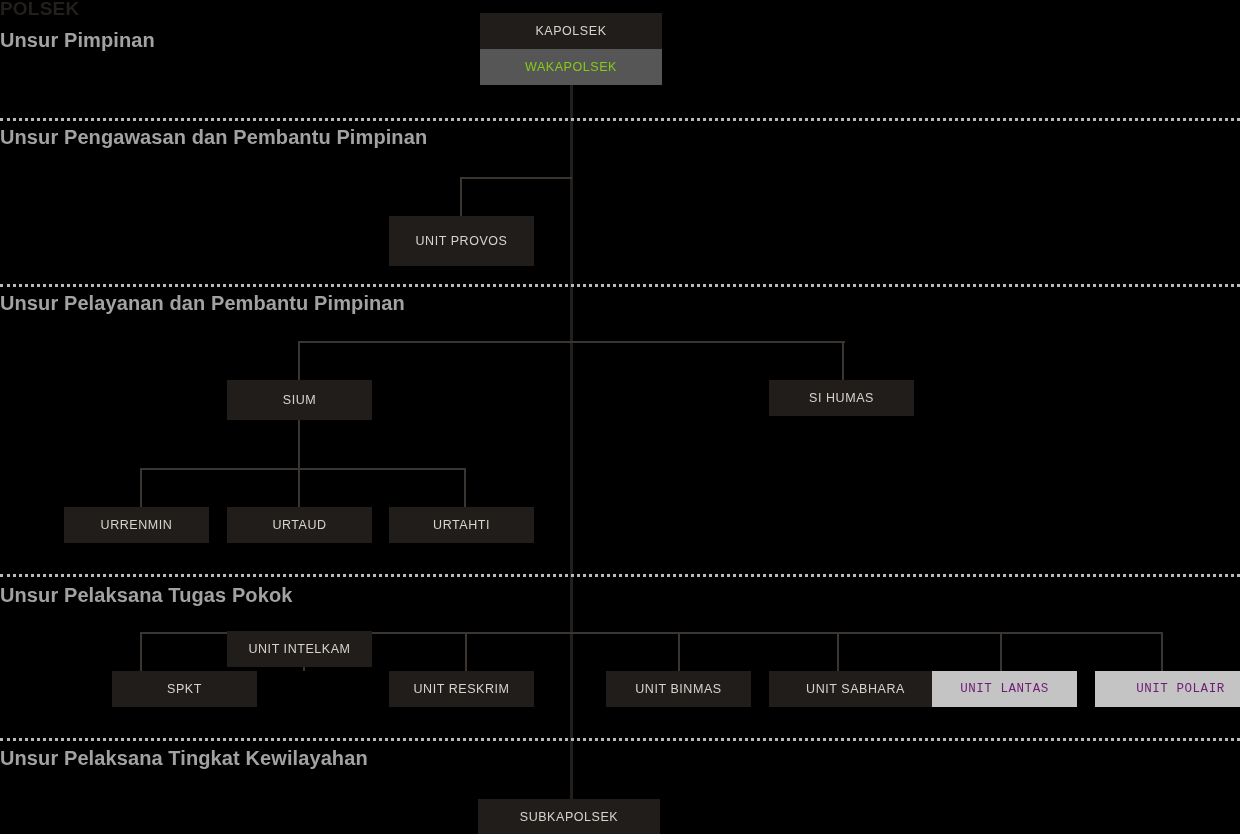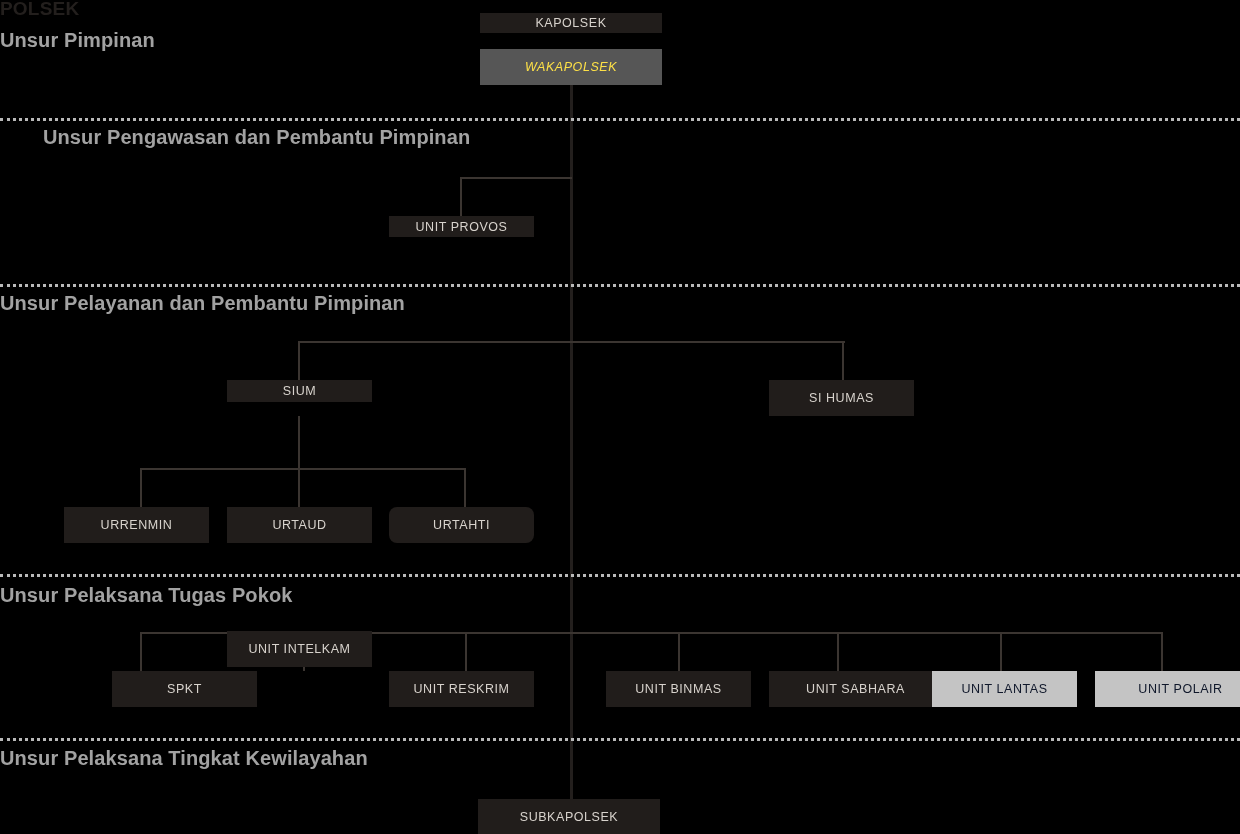--- a/index.html
+++ b/index.html
@@ -75,38 +75,38 @@
     letter-spacing: 0.55px;
     text-align: center;
     white-space: nowrap;
   }
   .node.dark {
     background: #211d1b;
     color: #d8d3cd;
   }
   .node.gray {
     background: #565656;
-    color: #fde047;
-    font-style: italic;
+    color: #84cc16;
   }
   .node.light {
     background: #c4c4c4;
-    color: #0f172a;
+    color: #701a75;
+    font-family: Liberation Mono, monospace;
   }
 </style>
 </head>
 <body>
 
 <div id="chart">
 
   <div class="org-title" style="left:0px; top:-2px;">POLSEK</div>
 
   <div class="section-label" style="left:0px; top:29px;">Unsur Pimpinan</div>
 
-  <div class="section-label" style="left:0px; top:126px;padding-left:43px;">Unsur Pengawasan dan Pembantu Pimpinan</div>
+  <div class="section-label" style="left:0px; top:126px;">Unsur Pengawasan dan Pembantu Pimpinan</div>
 
   <div class="section-label" style="left:0px; top:292px;">Unsur Pelayanan dan Pembantu Pimpinan</div>
 
   <div class="section-label" style="left:0px; top:584px;">Unsur Pelaksana Tugas Pokok</div>
 
   <div class="section-label" style="left:0px; top:747px;">Unsur Pelaksana Tingkat Kewilayahan</div>
 
   <div class="vline" style="left:570px; top:85px;  height:95px;"></div>
   <div class="vline" style="left:570px; top:180px; height:162px;"></div>
   <div class="vline" style="left:570px; top:342px; height:292px;"></div>
@@ -132,31 +132,31 @@
 
   <div class="hline thin" style="left:140px; top:632px; width:1022px;"></div>
   <div class="vline thin" style="left:140px;  top:632px; height:39px;"></div>
   <div class="vline thin" style="left:303px;  top:632px; height:39px;"></div>
   <div class="vline thin" style="left:465px;  top:632px; height:39px;"></div>
   <div class="vline thin" style="left:678px;  top:632px; height:39px;"></div>
   <div class="vline thin" style="left:837px;  top:632px; height:39px;"></div>
   <div class="vline thin" style="left:1000px; top:632px; height:39px;"></div>
   <div class="vline thin" style="left:1161px; top:632px; height:39px;"></div>
 
-  <div class="node dark" style="left:480px; top:13px; width:182px; height:20px;">KAPOLSEK</div>
+  <div class="node dark" style="left:480px; top:13px; width:182px; height:36px;">KAPOLSEK</div>
   <div class="node gray" style="left:480px; top:49px; width:182px; height:36px;">WAKAPOLSEK</div>
 
-  <div class="node dark" style="left:389px; top:216px; width:145px; height:21px;">UNIT PROVOS</div>
+  <div class="node dark" style="left:389px; top:216px; width:145px; height:50px;">UNIT PROVOS</div>
 
-  <div class="node dark" style="left:227px; top:380px; width:145px; height:22px;">SIUM</div>
+  <div class="node dark" style="left:227px; top:380px; width:145px; height:40px;">SIUM</div>
   <div class="node dark" style="left:64px; top:507px; width:145px; height:36px;">URRENMIN</div>
 
   <div class="node dark" style="left:769px; top:380px; width:145px; height:36px;">SI HUMAS</div>
   <div class="node dark" style="left:227px; top:507px; width:145px; height:36px;">URTAUD</div>
-  <div class="node dark" style="left:389px; top:507px; width:145px; height:36px;border-radius:8px;">URTAHTI</div>
+  <div class="node dark" style="left:389px; top:507px; width:145px; height:36px;">URTAHTI</div>
 
   <div class="node dark" style="left:64px; top:671px; width:145px; height:36px;margin-left:48px;">SPKT</div>
   <div class="node dark" style="left:227px; top:631px; width:145px; height:36px;">UNIT INTELKAM</div>
   <div class="node dark" style="left:389px; top:671px; width:145px; height:36px;">UNIT RESKRIM</div>
   <div class="node dark" style="left:606px; top:671px; width:145px; height:36px;">UNIT BINMAS</div>
   <div class="node dark" style="left:769px; top:671px; width:173px; height:36px;">UNIT SABHARA</div>
   <div class="node light" style="left:932px; top:671px; width:145px; height:36px;">UNIT LANTAS</div>
   <div class="node light" style="left:1095px; top:671px; width:171px; height:36px;">UNIT POLAIR</div>
 
   <div class="node dark" style="left:478px; top:799px; width:182px; height:36px;">SUBKAPOLSEK</div>

